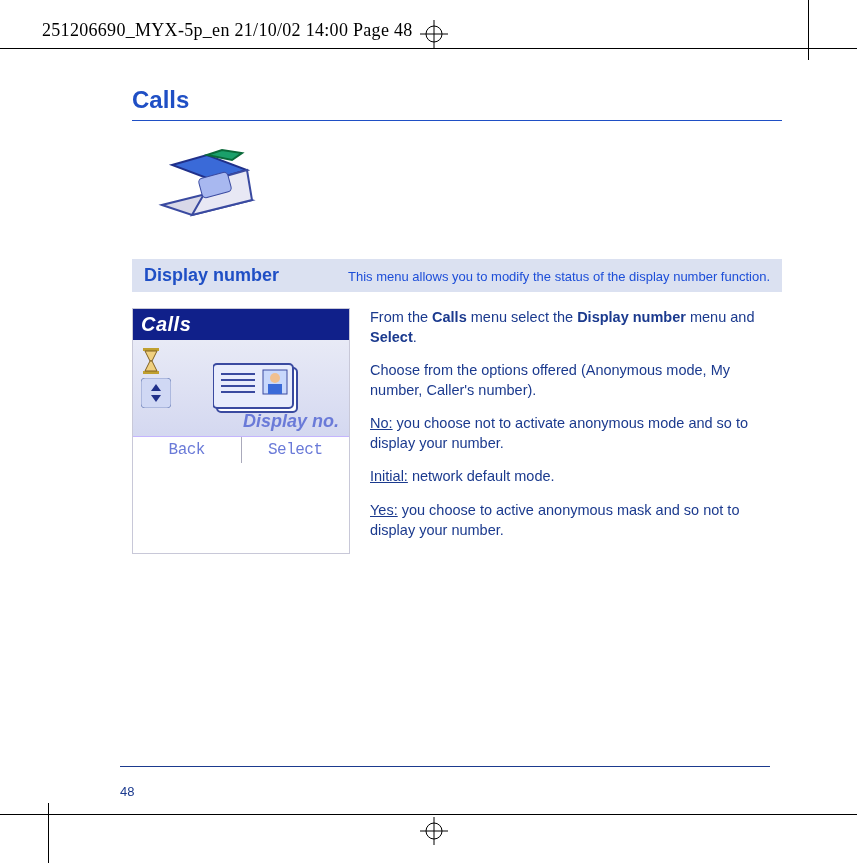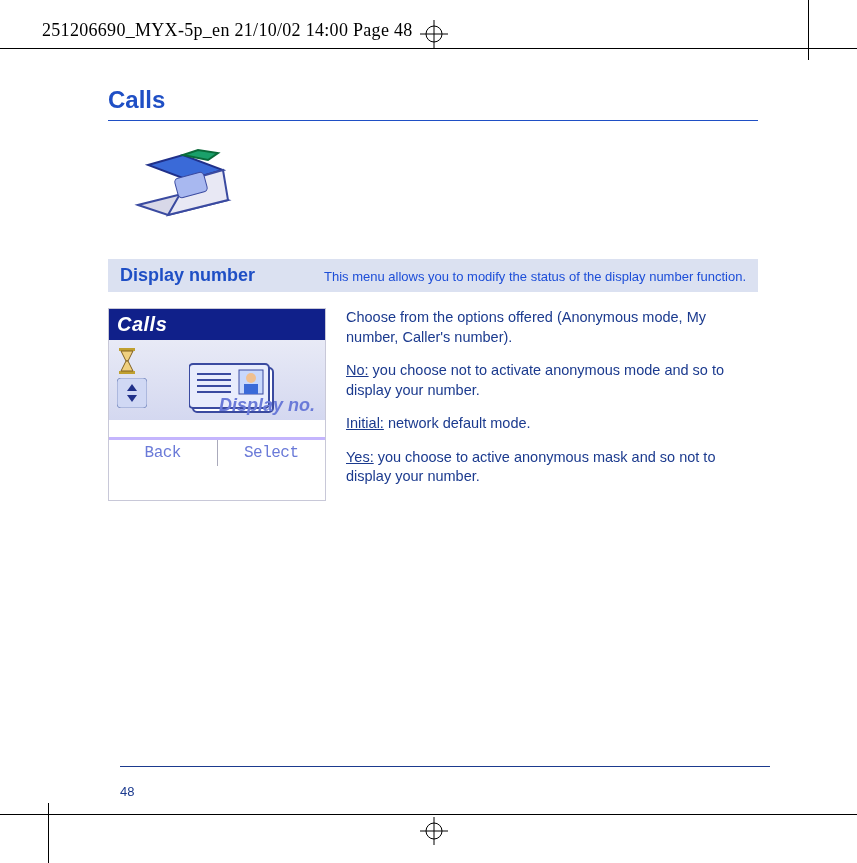--- a/index.html
+++ b/index.html
@@ -54,21 +54,21 @@
     position: absolute;
     top: 20px;
     left: 42px;
     font-family: Liberation Serif, serif;
     font-size: 18px;
     color: #000;
     letter-spacing: 0.3px;
   }
   .page {
     position: absolute;
-    left: 108px;
+    left: 132px;
     top: 86px;
     width: 650px;
   }
   .page-title {
     color: #1f4fc5;
     font-size: 24px;
     font-weight: bold;
     padding-bottom: 6px;
     border-bottom: 1px solid #1f4fc5;
   }
@@ -107,38 +107,37 @@
   .phone-header {
     background: #10208a;
     color: #fff;
     font-weight: bold;
     font-size: 20px;
     padding: 4px 8px;
     font-style: italic;
     letter-spacing: 0.5px;
   }
   .phone-body {
-    height: 80px;
+    height: 96px;
     background: linear-gradient(#e8eaf6, #d4d8f0);
     position: relative;
     overflow: hidden;
   }
   .phone-item-label {
     position: absolute;
     bottom: 4px;
     right: 10px;
     color: #6a7ad8;
     font-weight: bold;
     font-size: 18px;
     font-style: italic;
   }
   .phone-soft {
     display: flex;
-    border-top: 3px solid #c4b5fd;
-    margin-top: 17px;
+    border-top: 1px solid #c4b5fd;
   }
   .phone-soft .sk {
     flex: 1;
     text-align: center;
     color: #6a7ad8;
     font-weight: 500;
     font-size: 16px;
     padding: 4px 0;
     font-family: "Courier New", monospace;
     letter-spacing: -0.5px;
@@ -255,20 +254,23 @@
         </div>
         <div class="phone-item-label">Display no.</div>
       </div>
       <div class="phone-soft">
         <div class="sk">Back</div>
         <div class="sk">Select</div>
       </div>
     </div>
 
     <div class="body-text">
+      <p>
+        <span>From the </span><span class="strong">Calls</span><span> menu select the </span><span class="strong">Display number</span><span> menu and </span><span class="strong">Select</span><span>.</span>
+      </p>
       <p>Choose from the options offered (Anonymous mode, My number, Caller's number).</p>
       <p><span class="u">No:</span><span> you choose not to activate anonymous mode and so to display your number.</span></p>
       <p><span class="u">Initial:</span><span> network default mode.</span></p>
       <p><span class="u">Yes:</span><span> you choose to active anonymous mask and so not to display your number.</span></p>
     </div>
   </div>
 </div>
 
 <div class="page-number">48</div>
 

